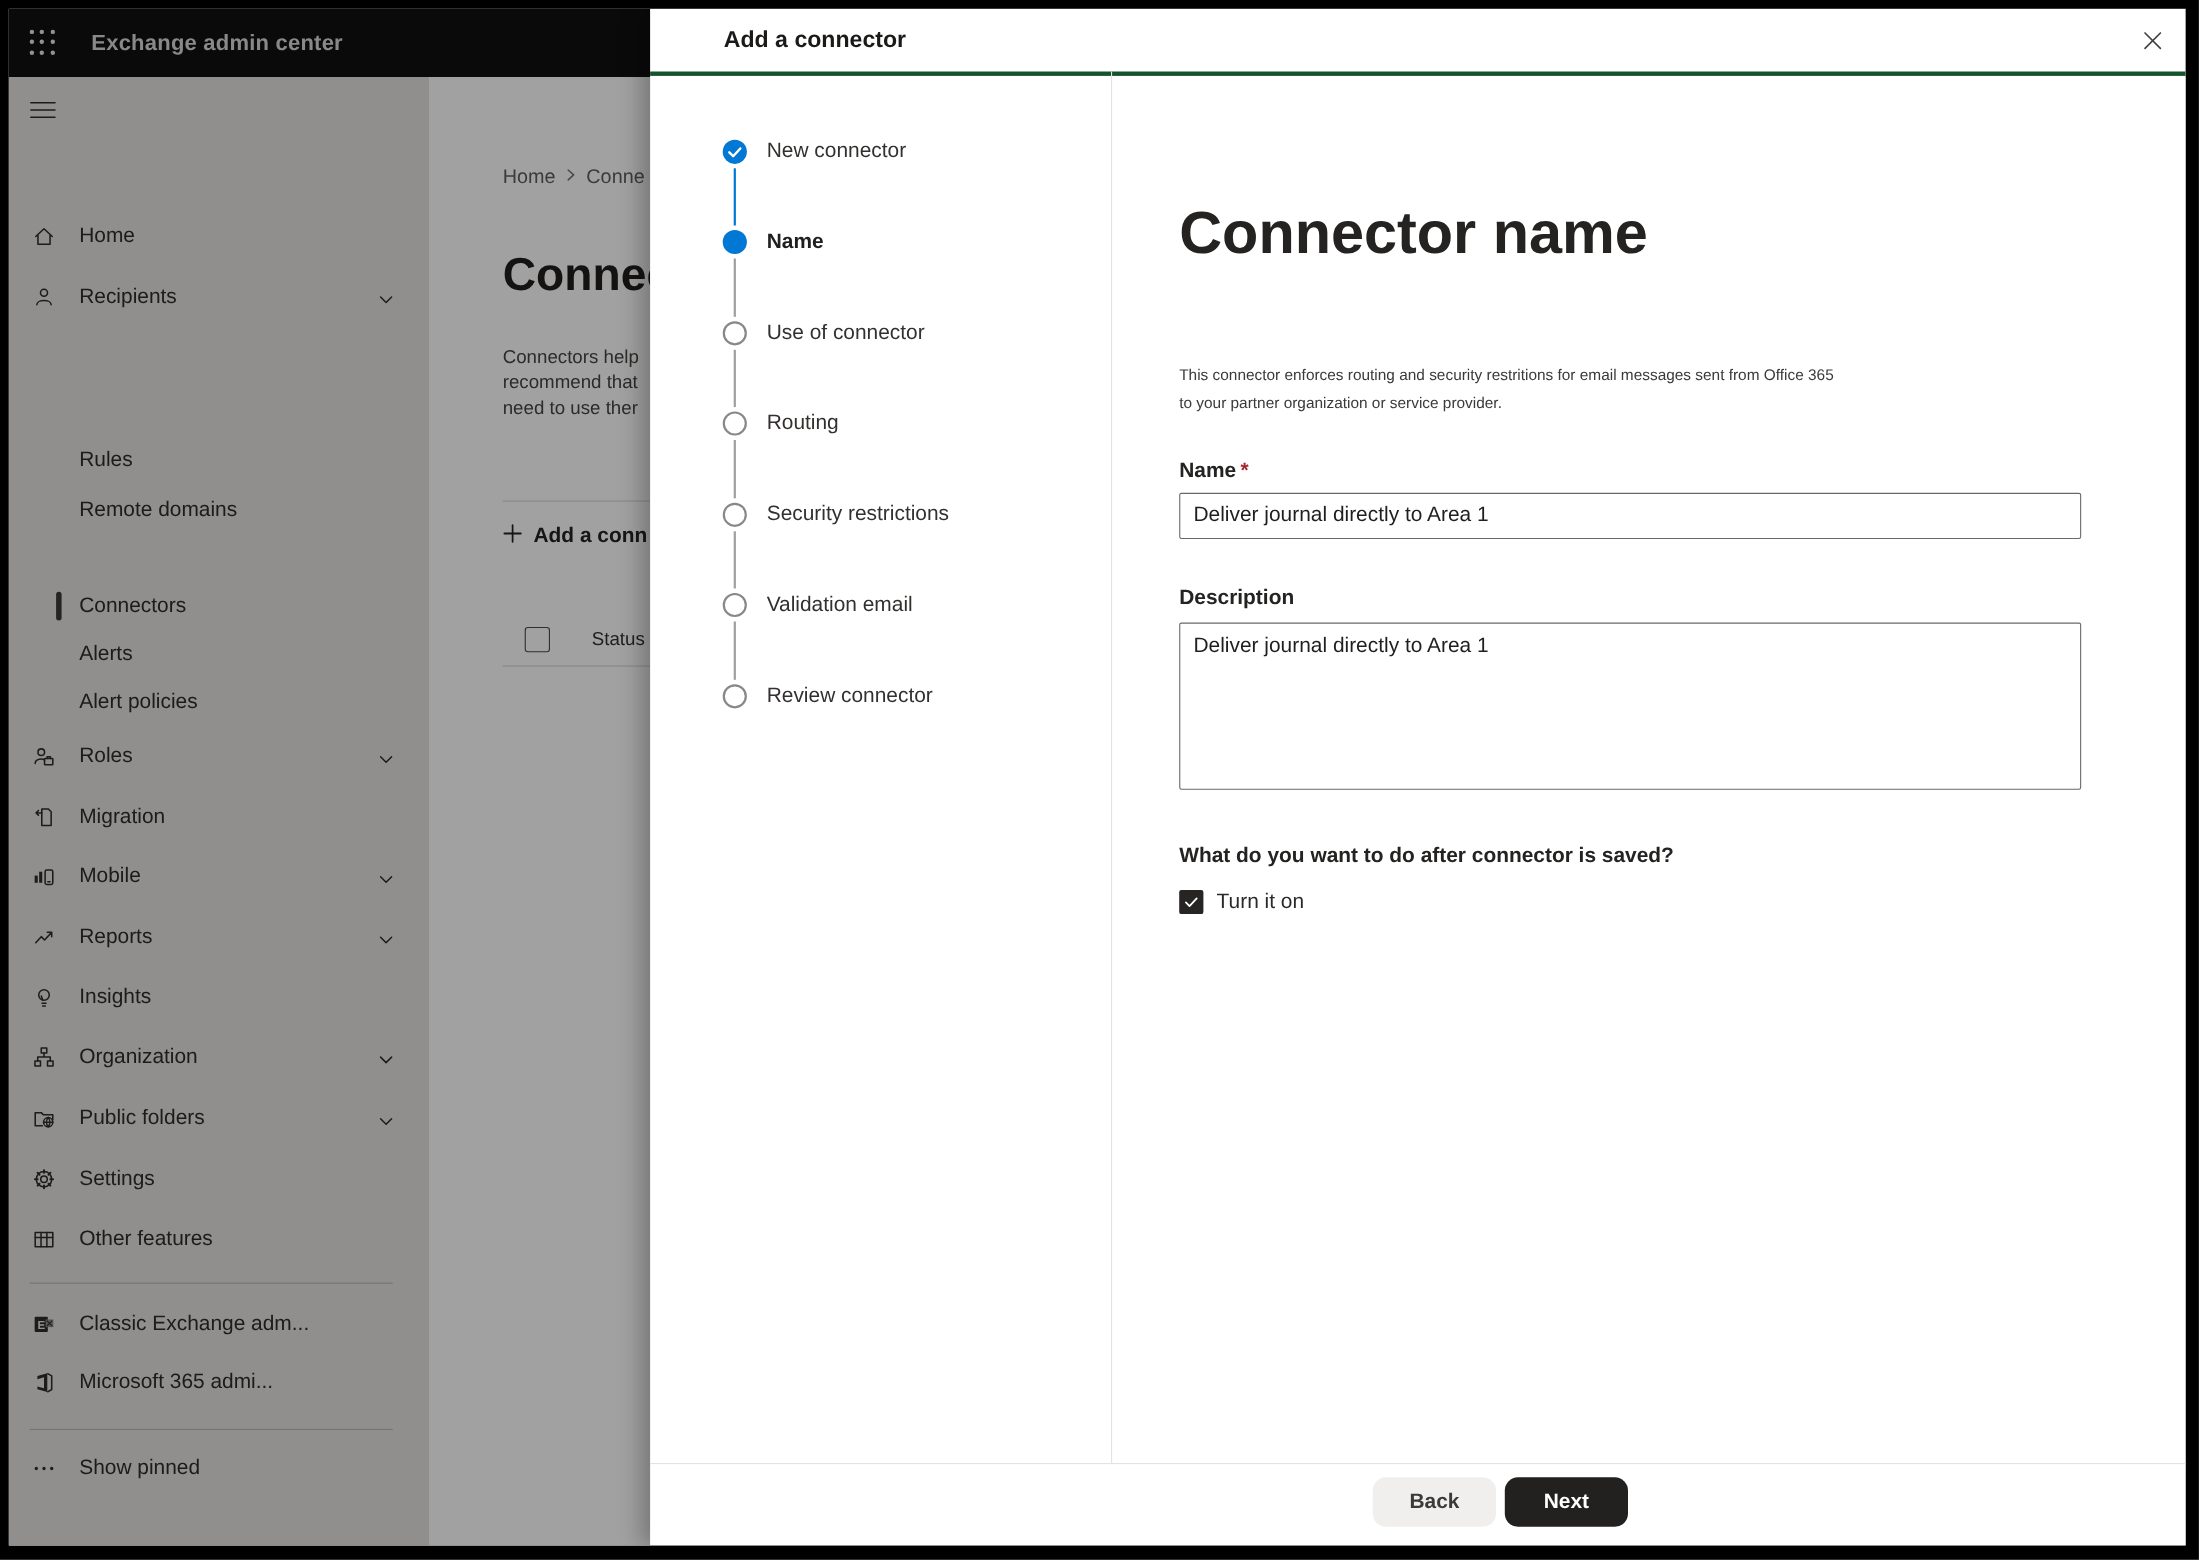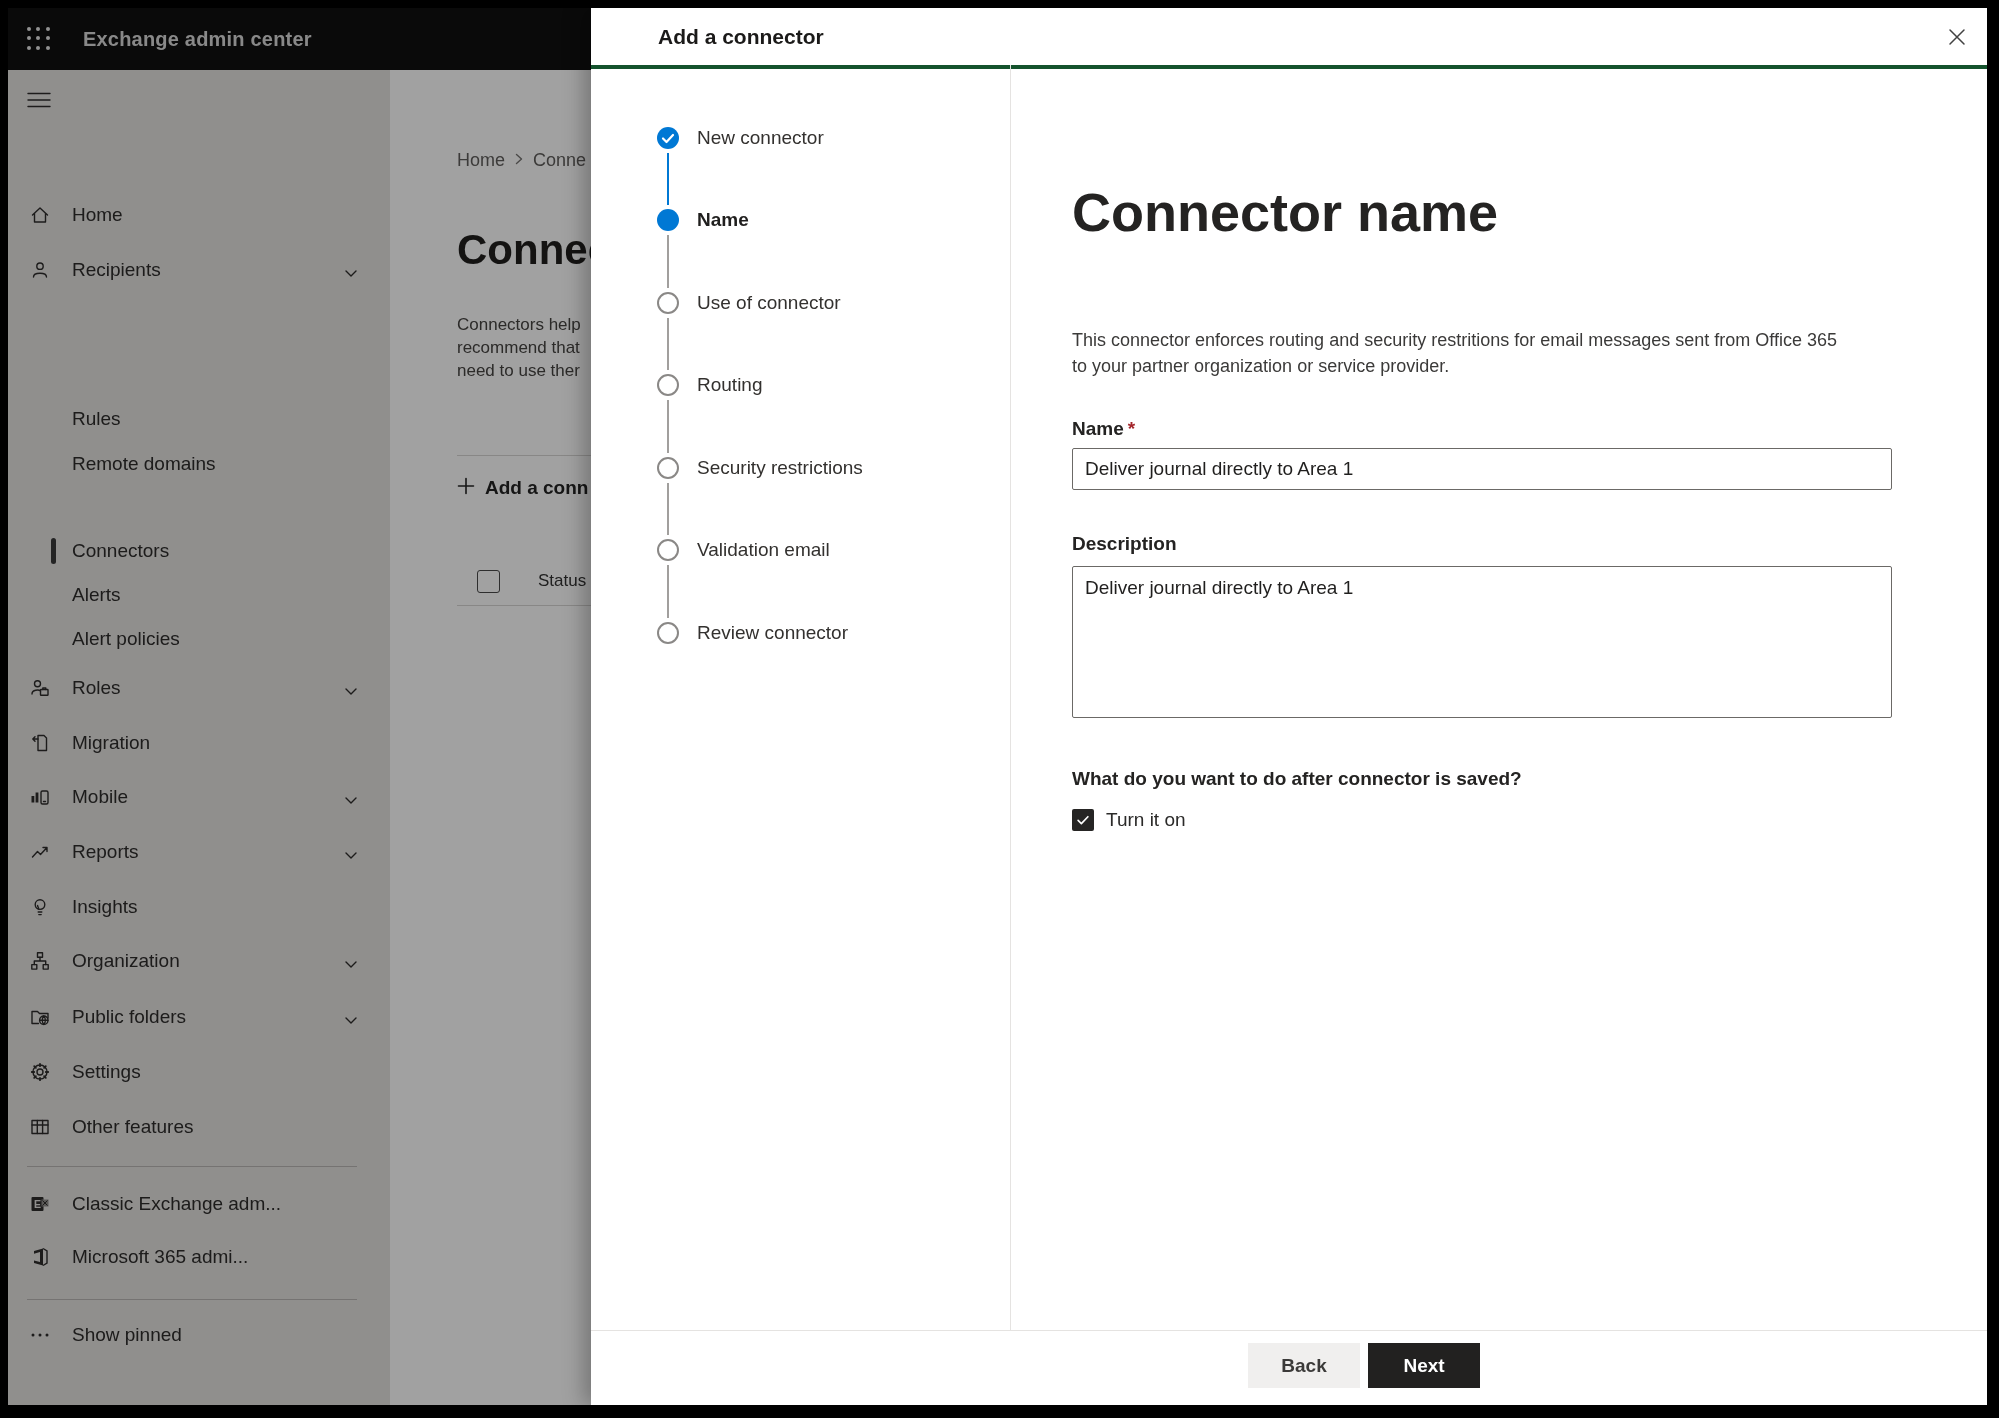--- a/index.html
+++ b/index.html
@@ -46,31 +46,31 @@
   
   .step-circle{position:absolute;left:66px;width:22px;height:22px;border-radius:50%;box-sizing:border-box;}
   .step-circle.done,.step-circle.current{background:#0078d4;}
   .step-circle.pending{background:#fff;border:2px solid #8a8886;}
   .step-lbl{position:absolute;left:106px;height:40px;display:flex;align-items:center;font-size:19px;color:#33312f;white-space:nowrap;cursor:pointer;}
   .step-lbl.current{font-weight:700;color:#201f1e;}
   .step-seg{position:absolute;left:76px;width:2px;background:#a19f9d;}
   .step-seg.blue{background:#0078d4;}
   
   .c-h1{position:absolute;left:481px;top:176px;font-size:54px;line-height:56px;font-weight:700;color:#242322;white-space:nowrap;}
-  .c-para{position:absolute;left:481px;top:319px;font-size:18px;line-height:26px;color:#3b3a39;white-space:nowrap;}
+  .c-para{position:absolute;left:481px;top:319px;font-size:14px;line-height:26px;color:#3b3a39;white-space:nowrap;}
   .f-label{position:absolute;left:481px;font-size:19px;font-weight:700;color:#242322;white-space:nowrap;}
   .req{color:#a4262c;font-weight:700;margin-left:4px;}
   .t-input{position:absolute;left:481px;top:440px;width:820px;height:42px;box-sizing:border-box;border:1.5px solid #6b6966;border-radius:2px;background:#fff;font-family:inherit;font-size:19px;color:#201f1e;padding:0 12px;outline:none;}
   .t-area{position:absolute;left:481px;top:558px;width:820px;height:152px;box-sizing:border-box;border:1.5px solid #6b6966;border-radius:2px;background:#fff;font-family:inherit;font-size:19px;color:#201f1e;padding:9px 12px;outline:none;resize:none;line-height:24px;}
   .chk-row{position:absolute;left:481px;top:800px;height:24px;display:flex;align-items:center;cursor:pointer;}
   .chk-box{width:22px;height:22px;background:#262524;border-radius:2px;display:flex;align-items:center;justify-content:center;}
   .chk-lbl{margin-left:12px;font-size:19px;color:#2b2a29;white-space:nowrap;}
   
   .f-div{position:absolute;left:0;top:1322px;width:100%;height:1px;background:#e5e3e1;}
-  .btn{position:absolute;top:1335px;width:112px;height:45px;border:none;border-radius:0;font-family:inherit;font-size:19px;font-weight:600;cursor:pointer;}
+  .btn{position:absolute;top:1335px;width:112px;height:45px;border:none;border-radius:12px;font-family:inherit;font-size:19px;font-weight:600;cursor:pointer;}
   .btn.back{left:657px;background:#f0efee;color:#3b3a39;}
   .btn.next{left:777px;background:#222120;color:#fff;}
 </style>
 </head>
 <body>
 
 <div class="screen">
 
   <div class="topbar">
     <div class="waffle">

